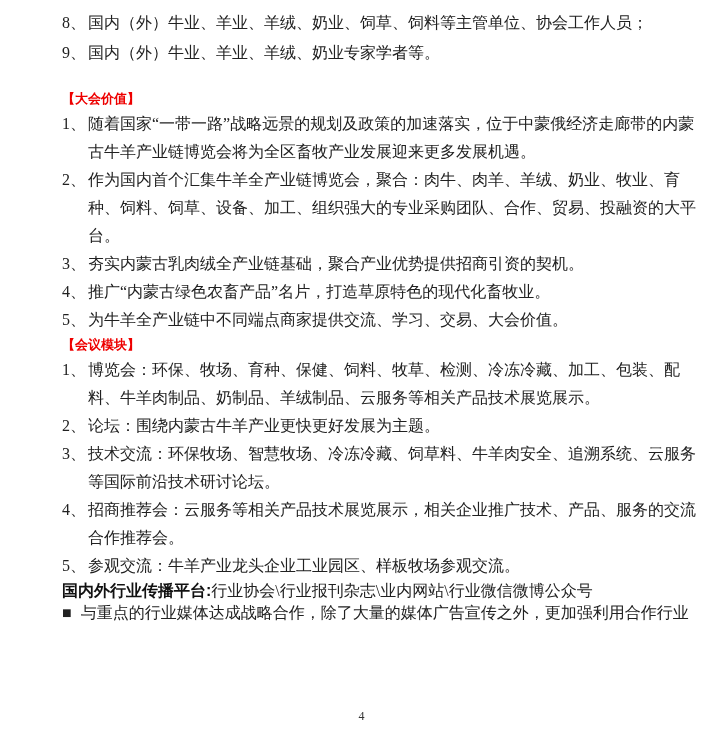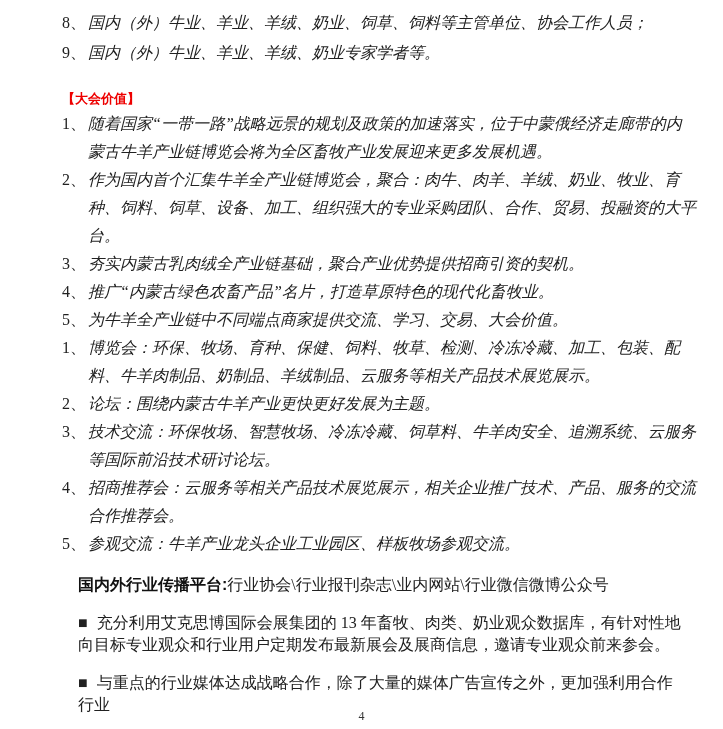--- a/index.html
+++ b/index.html
@@ -9,30 +9,30 @@
     font-size:16px; color:#212121;
   }
   .page {
     position:relative; box-sizing:border-box;
     width:723px; height:729px;
     padding:8px 26px 0 62px;
   }
   .list-item { display:flex; line-height:28px; margin:0; }
   .intro .list-item { line-height:30px; }
   .item-num { flex:0 0 26px; }
-  .item-text { flex:1;font-style:italic; }
+  .item-text { flex:1; }
   .sec-title {
     font-family:"Liberation Sans","DejaVu Sans",sans-serif;
     font-weight:bold; font-size:13px; line-height:22px;
     color:#ee0000; margin:0;
   }
   .sec-title.value { margin-top:20px; }
   .sec-title.module { margin-top:0; }
   .sec-title.promo { margin-top:4px; }
-  .promo-body p { margin:16px; line-height:22px; }
+  .promo-body p { margin:0; line-height:22px; }
   .platform-label {
     font-family:"Liberation Sans","DejaVu Sans",sans-serif;
     font-weight:bold; color:#111;
   }
   .bullet-marker { margin-right:9px; }
   .page-number {
     position:absolute; left:0; right:0; bottom:6px;
     text-align:center; font-size:12px; color:#333; line-height:14px;
   }
 </style>
@@ -69,20 +69,21 @@
     <p class="list-item">
       <span class="item-num">4、</span>
       <span class="item-text">推广“内蒙古绿色农畜产品”名片，打造草原特色的现代化畜牧业。</span>
     </p>
     <p class="list-item">
       <span class="item-num">5、</span>
       <span class="item-text">为牛羊全产业链中不同端点商家提供交流、学习、交易、大会价值。</span>
     </p>
   </div>
 
+  <h3 class="sec-title module">【会议模块】</h3>
   <div>
     <p class="list-item">
       <span class="item-num">1、</span>
       <span class="item-text">博览会：环保、牧场、育种、保健、饲料、牧草、检测、冷冻冷藏、加工、包装、配料、牛羊肉制品、奶制品、羊绒制品、云服务等相关产品技术展览展示。</span>
     </p>
     <p class="list-item">
       <span class="item-num">2、</span>
       <span class="item-text">论坛：围绕内蒙古牛羊产业更快更好发展为主题。</span>
     </p>
     <p class="list-item">
@@ -97,21 +98,18 @@
       <span class="item-num">5、</span>
       <span class="item-text">参观交流：牛羊产业龙头企业工业园区、样板牧场参观交流。</span>
     </p>
   </div>
 
   <div class="promo-body">
     <p>
       <span class="platform-label">国内外行业传播平台:</span><span>行业协会\行业报刊杂志\业内网站\行业微信微博公众号</span>
     </p>
     <p>
-      <span class="bullet-marker">■</span><span>充分利用艾克思博国际会展集团的 13 年畜牧、肉类、奶业观众数据库，有针对性地向目标专业观众和行业用户定期发布最新展会及展商信息，邀请专业观众前来参会。</span>
-    </p>
-    <p>
       <span class="bullet-marker">■</span><span>与重点的行业媒体达成战略合作，除了大量的媒体广告宣传之外，更加强利用合作行业</span>
     </p>
   </div>
 
   <div class="page-number">4</div>
 </div>
 
 </body></html>

